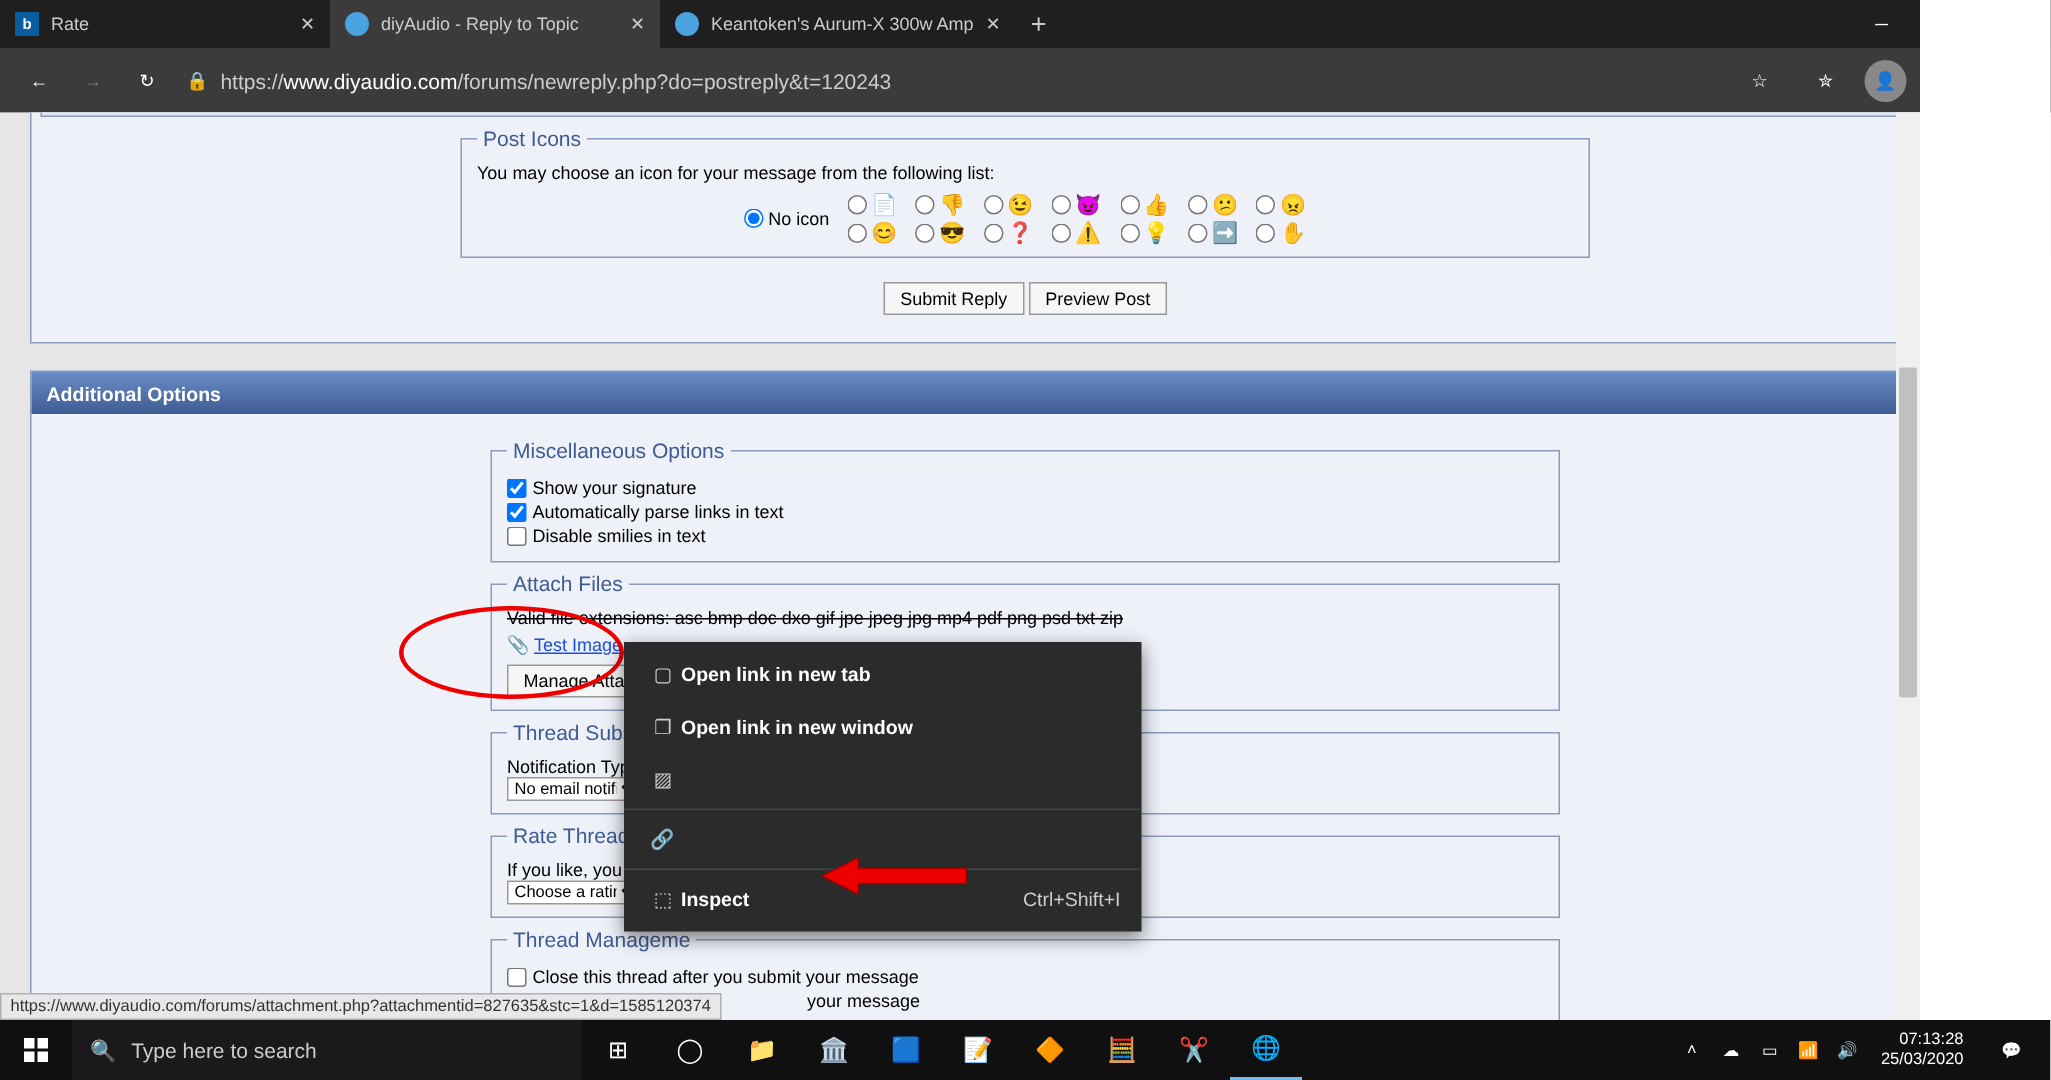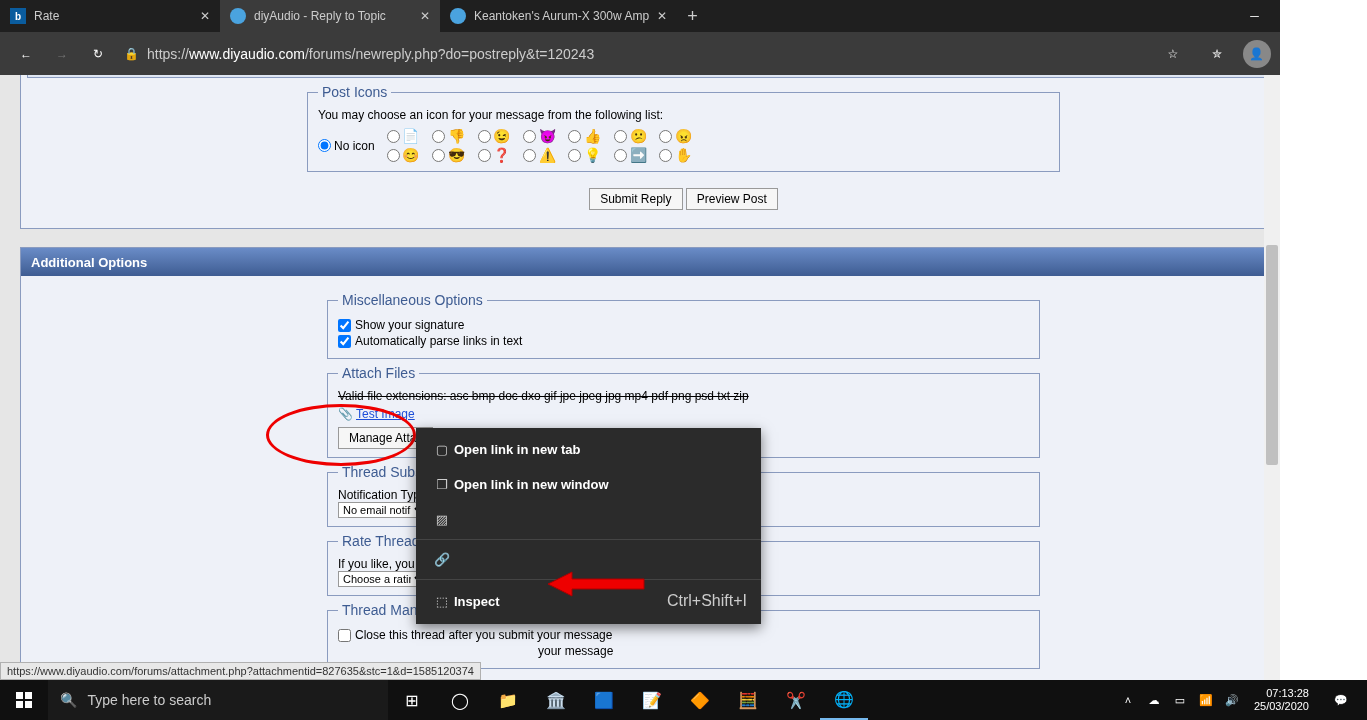--- a/index.html
+++ b/index.html
@@ -26,21 +26,21 @@
 .addr-icon { width: 36px; height: 36px; display: flex; align-items: center; justify-content: center; color: #fff; }
 .avatar { width: 28px; height: 28px; border-radius: 50%; background: #888; display: flex; align-items: center; justify-content: center; color: #555; }
 
 
 .page { position: absolute; top: 75px; left: 0; right: 0; bottom: 40px; background: #e6e6e6; overflow: hidden; }
 .content-wrap { padding: 0 20px; }
 .panel { background: #eef1f8; border: 1px solid #8a9bbf; margin-bottom: 10px; }
 .panel-inner { padding: 6px; }
 fieldset { border: 1px solid #8a9bbf; margin: 6px 10px; padding: 8px 10px; }
 legend { color: #3e5c92; font-size: 14px; padding: 0 4px; }
-.icon-row { display: flex; align-items: center; gap: 12px; margin-top: 0; }
+.icon-row { display: flex; align-items: center; gap: 12px; margin-top: 0; justify-content: center; }
 .icon-col { display: flex; flex-direction: column; gap: 3px; }
 .icon-opt { display: flex; align-items: center; gap: 3px; }
 .radio { display: inline-block; }
 .emoji { font-size: 14px; }
 .submit-row { text-align: center; padding: 10px 0 12px; }
 .btn { background: #f6f6f6; border: 1px solid #999; padding: 3px 10px; font-size: 12px; cursor: pointer; }
 .section-header { background: linear-gradient(#6a8cc7, #3e5c92); color: #fff; font-weight: bold; font-size: 13px; padding: 6px 10px; display: flex; justify-content: space-between; align-items: center; gap: 24px; }
 .collapse-btn { width: 16px; height: 16px; background: #94e694; border-radius: 50%; display: flex; align-items: center; justify-content: center; color: #333; font-size: 10px; }
 .opt-line { display: flex; align-items: center; gap: 4px; margin: 2px 0; }
 .attach-link { color: #1d4ed8; text-decoration: underline; }
@@ -50,21 +50,21 @@
 
 
 .red-circle { position: absolute; border: 3px solid #e00; border-radius: 50%; pointer-events: none; z-index: 10; }
 .red-arrow { position: absolute; pointer-events: none; z-index: 1001; }
 
 
 .ctx-menu { position: absolute; background: #2b2b2b; color: #fff; width: 345px; z-index: 1000; box-shadow: 0 4px 12px rgba(0,0,0,0.5); padding: 4px 0; }
 .ctx-item { display: flex; align-items: center; padding: 10px 14px; font-size: 13px; }
 .ctx-item .ctx-icon { width: 24px; display: flex; justify-content: center; color: #ccc; }
 .ctx-item .ctx-label { flex: 1; font-weight: bold; }
-.ctx-item .ctx-short { color: #ccc; font-size: 16px; }
+.ctx-item .ctx-short { color: #ccc; font-size: 13px; }
 .ctx-sep { height: 1px; background: #444; margin: 2px 0; }
 
 
 .vscroll { position: absolute; top: 75px; right: 87px; width: 16px; bottom: 40px; background: #f0f0f0; }
 .vscroll .thumb { position: absolute; left: 2px; right: 2px; background: #c0c0c0; border-radius: 2px; }
 
 
 .taskbar { position: absolute; bottom: 0; left: 0; right: 0; height: 40px; background: #101010; display: flex; align-items: center; color: #fff; }
 .start-btn { width: 48px; height: 40px; display: flex; align-items: center; justify-content: center; }
 .search-box { display: flex; align-items: center; background: #1a1a1a; height: 40px; width: 340px; padding: 0 12px; color: #ccc; font-size: 14px; }
@@ -229,20 +229,24 @@
         <fieldset style="margin:10px 300px 6px 300px;">
           <legend>Miscellaneous Options</legend>
           <div class="opt-line">
               <input type="checkbox" checked="" style="">
               <span>Show your signature</span>
             </div>
           <div class="opt-line">
               <input type="checkbox" checked="" style="">
               <span>Automatically parse links in text</span>
             </div>
+          <div class="opt-line">
+              <input type="checkbox" style="">
+              <span>Disable smilies in text</span>
+            </div>
         </fieldset>
 
         <fieldset style="margin:6px 300px;">
           <legend>Attach Files</legend>
           <div style="text-decoration:line-through;">Valid file extensions: asc bmp doc dxo gif jpe jpeg jpg mp4 pdf png psd txt zip</div>
           <div class="opt-line" style="margin-top:4px;">
             <span class="attach-icon">📎</span>
             <a href="#" class="attach-link">Test Image</a>
           </div>
           <button class="btn" style="margin-top:4px;">Manage Attac</button>

